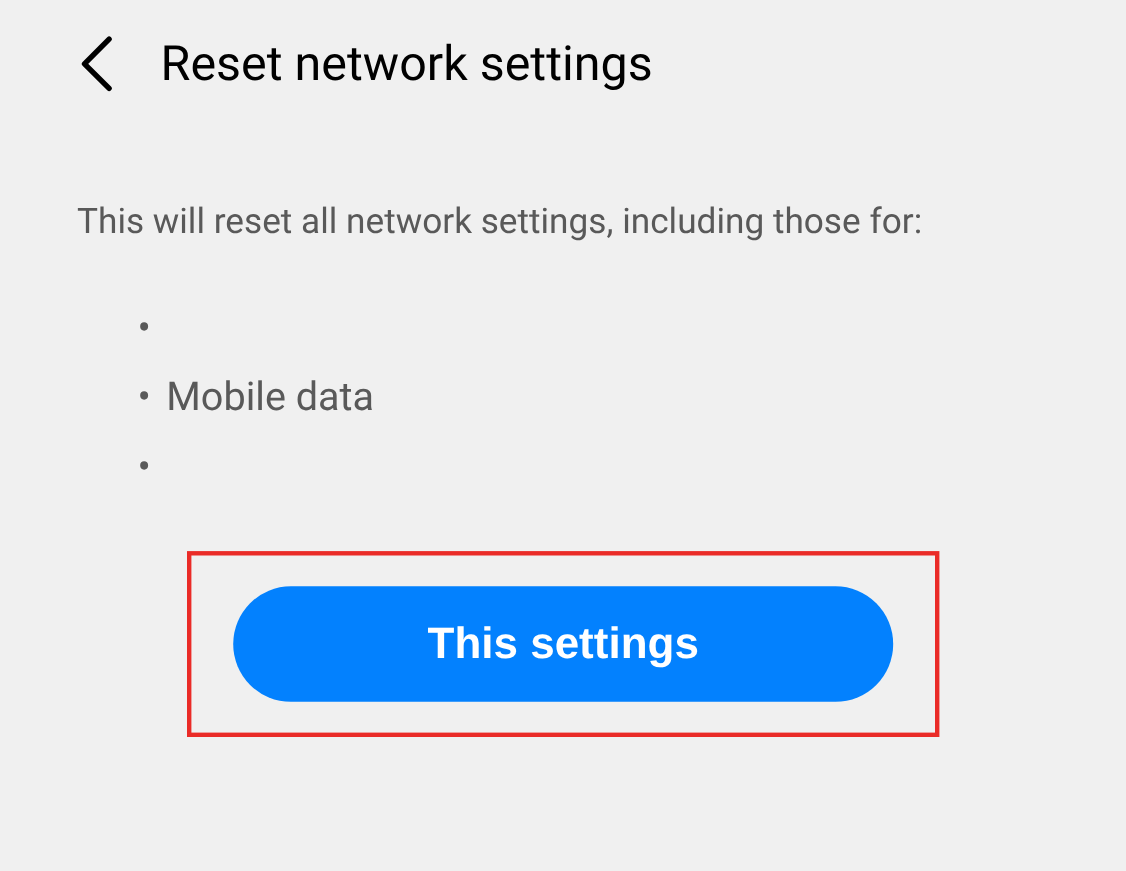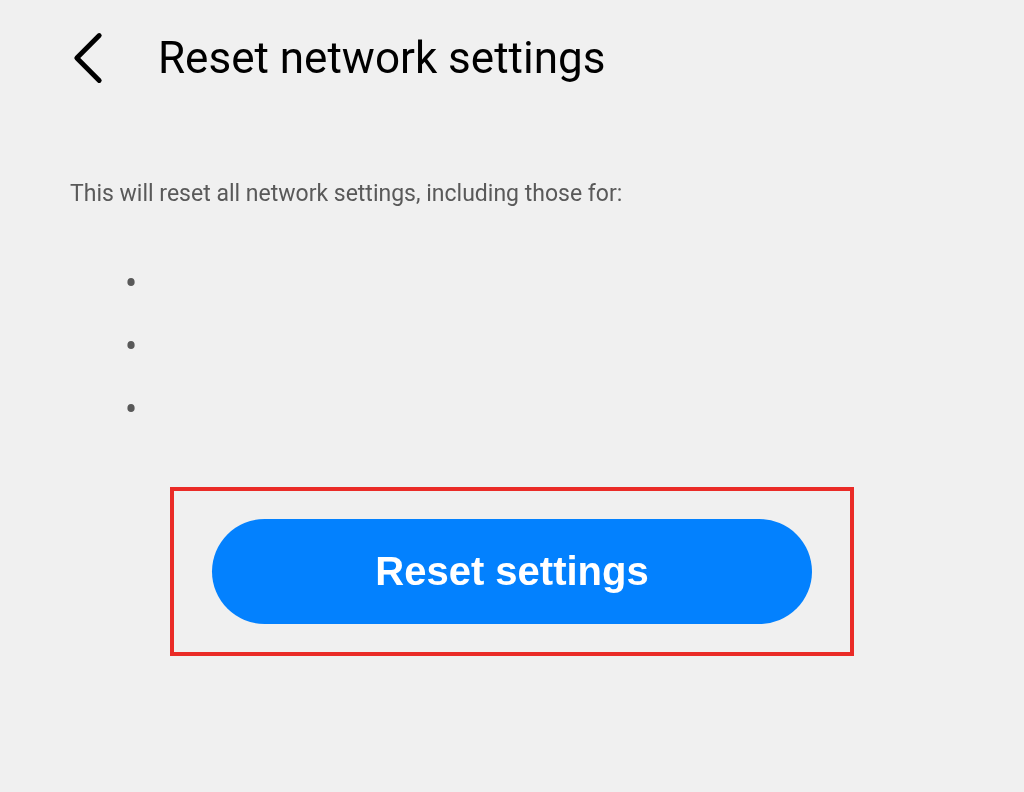--- a/index.html
+++ b/index.html
@@ -10,40 +10,40 @@
     body {
       width: 1024px;
       height: 792px;
       background: #f0f0f0;
       font-family: -apple-system, BlinkMacSystemFont, 'Segoe UI', Roboto, sans-serif;
       padding: 30px 70px;
     }
     .header {
       display: flex;
       align-items: center;
-      gap: 52px;
+      gap: 40px;
       margin-bottom: 90px;
     }
     .back-icon {
       cursor: pointer;
       display: flex;
       align-items: center;
       justify-content: center;
     }
     .back-icon svg {
       width: 36px;
       height: 56px;
     }
     .title {
       font-size: 44px;
       font-weight: 400;
       color: #000;
     }
     .description {
-      font-size: 23px;
+      font-size: 32px;
       color: #595959;
       line-height: 1.6;
       margin-bottom: 40px;
     }
     .bullet-list {
       margin-left: 55px;
       margin-bottom: 45px;
     }
     .bullet-item {
       font-size: 36px;
@@ -88,21 +88,22 @@
 </div>
 
 <p class="description">This will reset all network settings, including those for:</p>
 
 <div class="bullet-list">
   <div class="bullet-item">
     <span class="bullet">•</span>
   </div>
   <div class="bullet-item">
     <span class="bullet">•</span>
+    <span>Mobile data</span>
   </div>
   <div class="bullet-item">
     <span class="bullet">•</span>
   </div>
 </div>
 
 <div class="highlight-box">
-  <button class="reset-button">Reset settings</button>
+  <button class="reset-button">This settings</button>
 </div>
 
 </body></html>

